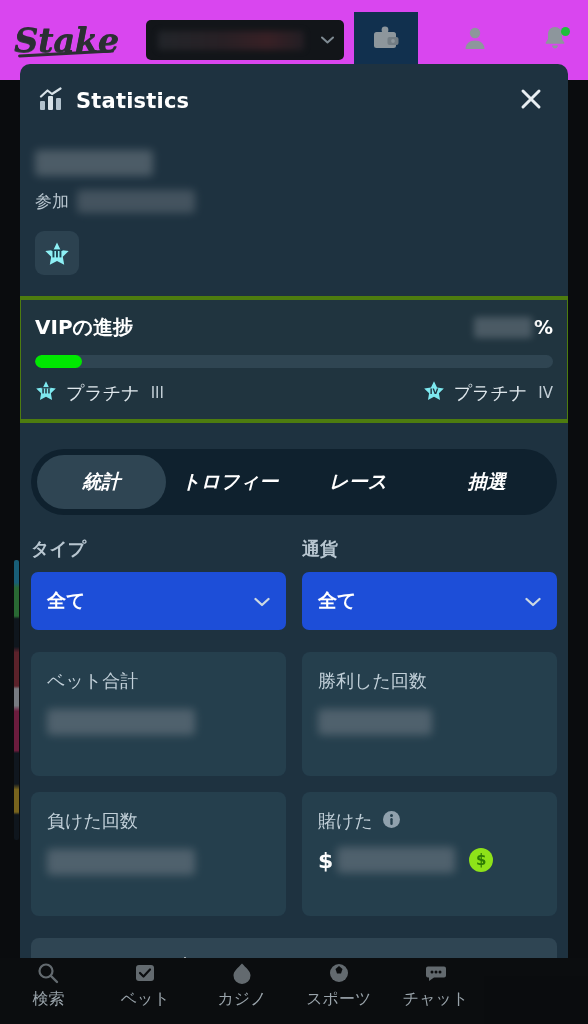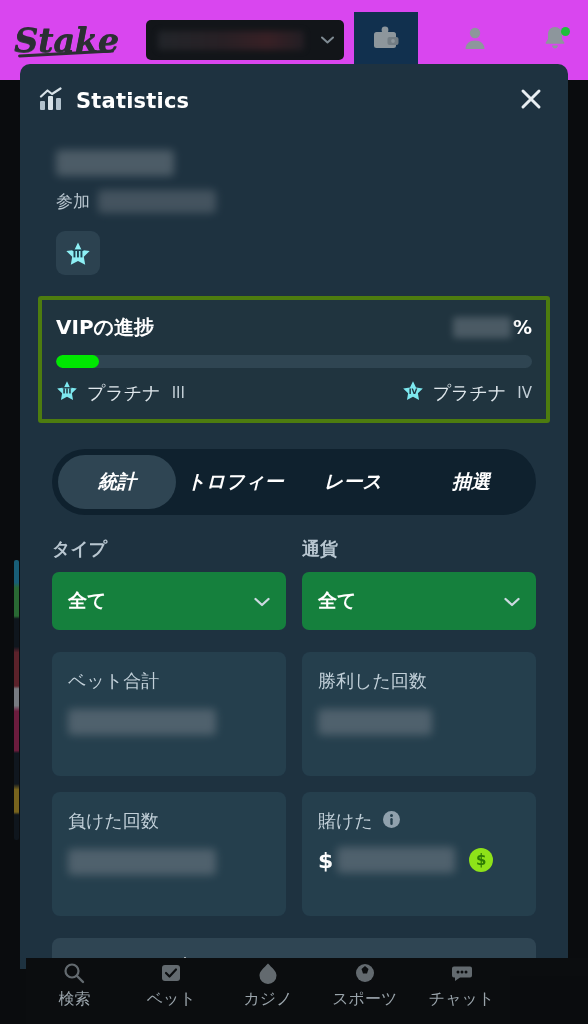--- a/index.html
+++ b/index.html
@@ -174,21 +174,21 @@
     color: #ffffff;
     letter-spacing: .2px;
   }
   .close-x {
     width: 30px; height: 30px;
     display: flex; align-items: center; justify-content: center;
     cursor: pointer;
   }
 
   .modal-body {
-    padding: 0 32px;
+    padding: 0 11px;
   }
 
   
   .profile {
     padding: 12px 4px 0 4px;
   }
   .name-redacted {
     width: 118px;
     height: 26px;
     border-radius: 4px;
@@ -334,21 +334,21 @@
     flex: 1;
   }
   .filter-label {
     font-size: 18px;
     font-weight: 700;
     color: #b8c6d0;
     margin-bottom: 11px;
   }
   .select {
     height: 58px;
-    background: #15803d;
+    background: #1d4ed8;
     border-radius: 7px;
     display: flex;
     align-items: center;
     justify-content: space-between;
     padding: 0 16px;
     cursor: pointer;
   }
   .select-value {
     font-size: 19px;
     font-weight: 700;
@@ -440,21 +440,20 @@
   .bottomnav {
     position: absolute;
     left: 0; bottom: 0;
     width: 484px;
     height: 66px;
     background: #0b0d0f;
     display: flex;
     align-items: flex-start;
     z-index: 9;
     padding-top: 2px;
-    margin-left: 26px;
   }
   .navitem {
     flex: 1;
     display: flex;
     flex-direction: column;
     align-items: center;
     gap: 5px;
     cursor: pointer;
   }
   .navicon {

